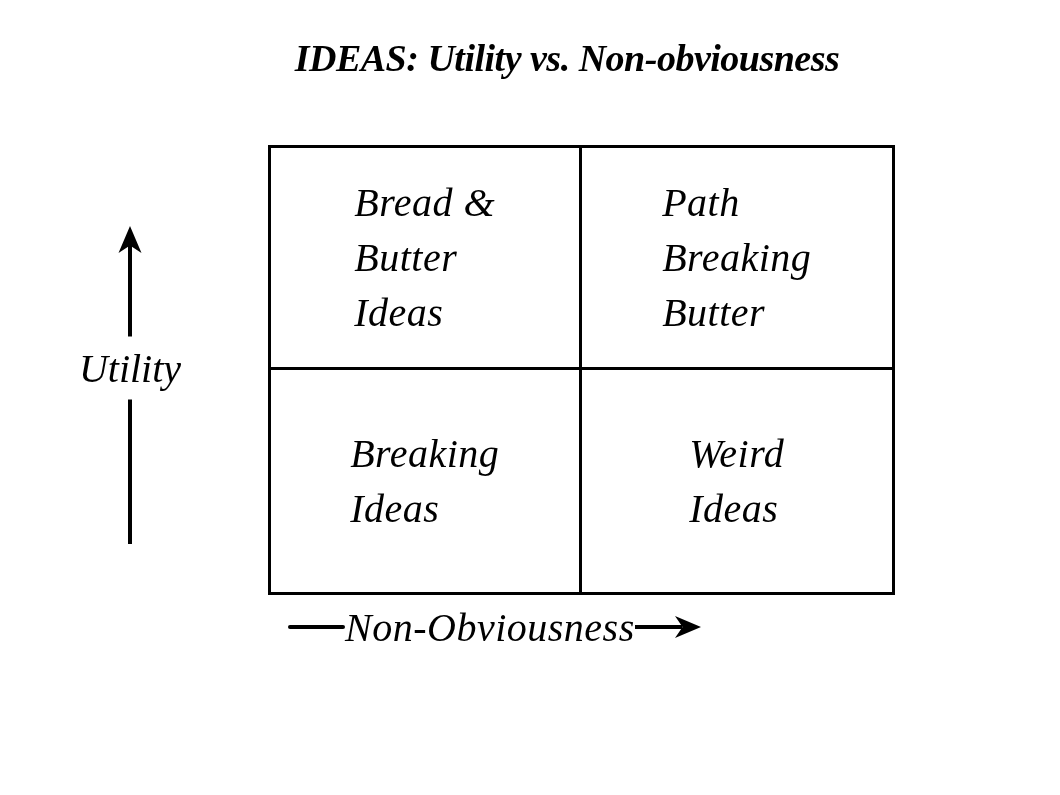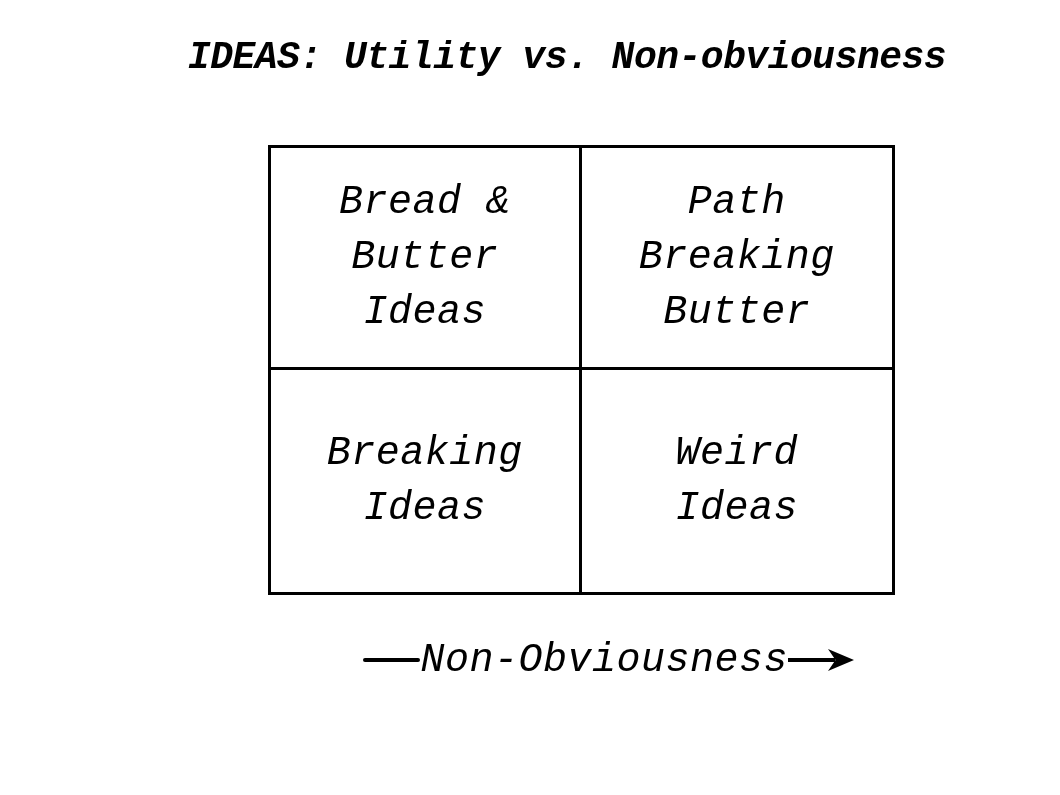--- a/index.html
+++ b/index.html
@@ -3,21 +3,21 @@
 <meta charset="utf-8">
 <style>
   * { box-sizing: border-box; }
   html, body { margin: 0; padding: 0; background: #ffffff; }
   .canvas {
     position: relative;
     width: 1060px;
     height: 795px;
     background: #ffffff;
     color: #000000;
-    font-family: Liberation Mono, monospace;
+    font-family: Liberation Serif, serif;
     overflow: hidden;
   }
 
   
   .title {
     position: absolute;
     top: 36px;
     left: 567px;
     transform: translateX(-50%);
     margin: 0;
@@ -38,21 +38,20 @@
     border: 3px solid #000;
     display: grid;
     grid-template-columns: 1fr 1fr;
     grid-template-rows: 1fr 1fr;
     background: #ffffff;
   }
   .cell {
     display: flex;
     align-items: center;
     justify-content: center;
-    text-align: center;
     font-size: 40px;
     font-style: italic;
     line-height: 1.38;
     letter-spacing: 0.5px;
   }
   .cell .cell-label { white-space: pre-line; }
   .cell.tl, .cell.bl { border-right: 3px solid #000; }
   .cell.tl, .cell.tr { border-bottom: 3px solid #000; }
 
   
@@ -73,26 +72,26 @@
     padding: 8px 2px;
     font-size: 40px;
     font-style: italic;
     white-space: nowrap;
   }
 
   
   .x-axis {
     position: absolute;
     left: 288px;
-    top: 630px;
+    top: 597px;
     width: 566px;
     height: 60px;
     display: flex;
     align-items: center;
-    justify-content: flex-end;
+    justify-content: flex-start;
   }
   .x-line {
     width: 57px;
     height: 4px;
     background: #000;
     border-radius: 2px;
     flex: none;
   }
   .x-label {
     font-size: 40px;
@@ -102,20 +101,27 @@
   }
   .x-axis svg { flex: none; display: block; }
 </style>
 </head>
 <body>
 
 <div class="canvas">
 
   <h1 class="title">IDEAS: Utility vs. Non-obviousness</h1>
 
+  <div class="y-axis">
+    <svg width="36" height="320" viewBox="0 0 36 320">
+      <line x1="18" y1="14" x2="18" y2="318" stroke="#000" stroke-width="4"></line>
+      <polygon points="18,0 29.5,27 18,19.5 6.5,27" fill="#000"></polygon>
+    </svg>
+    <div class="y-label">Utility</div>
+  </div>
 
   <div class="matrix">
     <div class="cell tl">
       <span class="cell-label">Bread &amp;
 Butter
 Ideas</span>
     </div>
     <div class="cell tr">
       <span class="cell-label">Path
 Breaking

